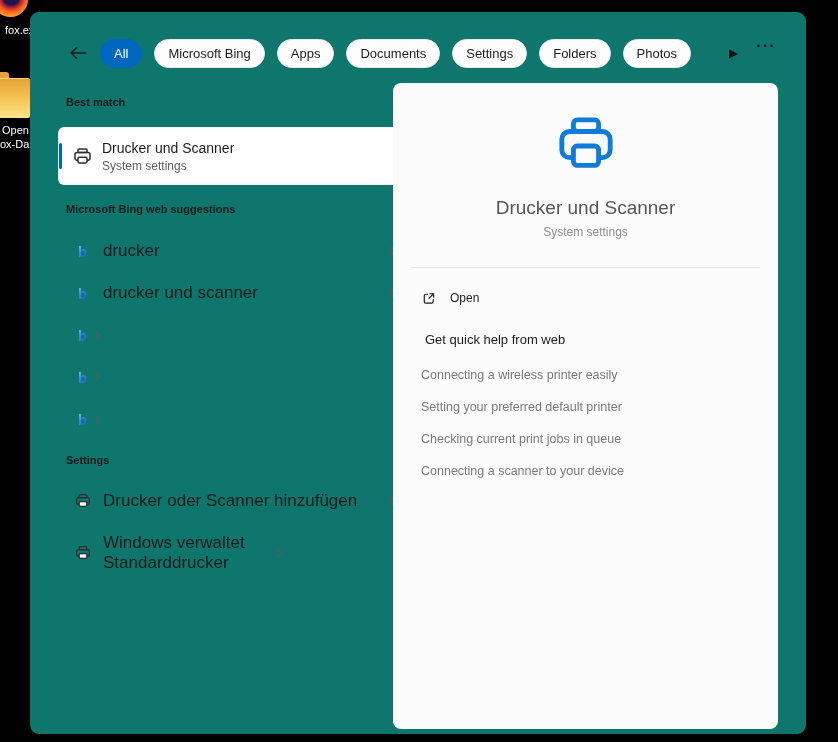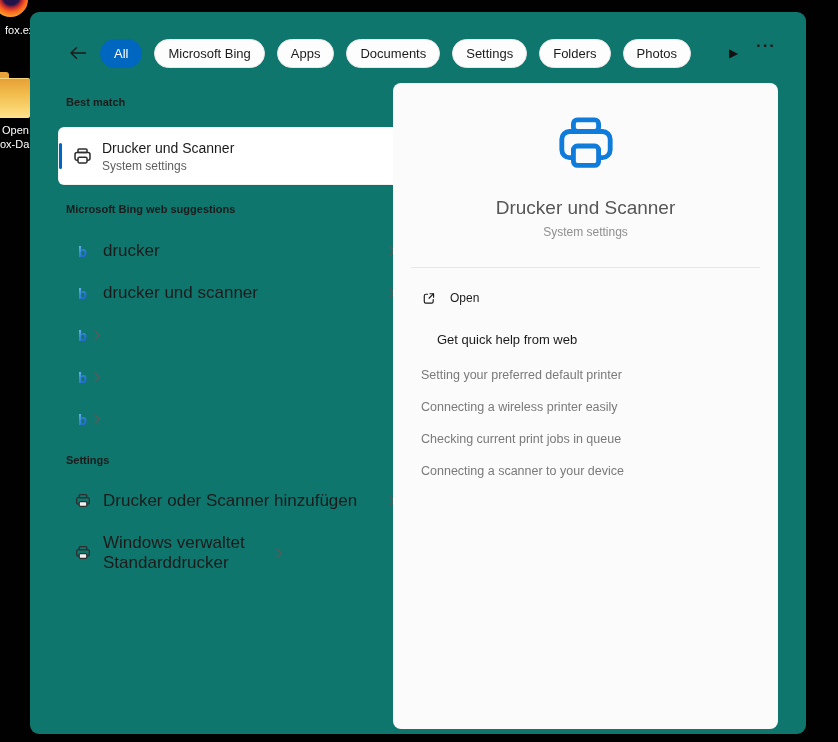--- a/index.html
+++ b/index.html
@@ -118,21 +118,21 @@
   .hero-sub {
     position:absolute; left:0; right:0; top:142px; text-align:center;
     font-size:12px; color:#8f8f8f;
   }
   .divider { position:absolute; left:18px; right:18px; top:184px; height:1px; background:#e6e6e6; }
   .open-row {
     position:absolute; left:16px; top:199px; height:32px; width:200px;
     display:flex; align-items:center; padding-left:12px; cursor:pointer; border-radius:4px;
   }
   .open-label { font-size:12px; color:#1b1b1b; margin-left:14px; }
-  .help-heading { position:absolute; left:44px; top:249px; font-size:13px; color:#1b1b1b; }
+  .help-heading { position:absolute; left:32px; top:249px; font-size:13px; color:#1b1b1b; }
   .help-list { position:absolute; left:28px; right:20px; top:276px; }
   .help-link {
     font-size:12.5px; color:#7a7a7a; line-height:32px; cursor:pointer; white-space:nowrap;
   }
 </style>
 </head>
 <body>
 
 <svg width="0" height="0" style="position:absolute" aria-hidden="true">
   <defs>
@@ -281,20 +281,20 @@
         <path d="M7 3.5H5.2C4.2 3.5 3.5 4.2 3.5 5.2v6.1c0 1 .7 1.7 1.7 1.7h6.1c1 0 1.7-.7 1.7-1.7V9.2" fill="none" stroke="#1b1b1b" stroke-width="1.25" stroke-linecap="round"></path>
         <path d="M9.6 2.9h3.8v3.8" fill="none" stroke="#1b1b1b" stroke-width="1.25" stroke-linecap="round" stroke-linejoin="round"></path>
         <path d="M13.2 3.1L8.6 7.7" fill="none" stroke="#1b1b1b" stroke-width="1.25" stroke-linecap="round"></path>
       </svg>
       <span class="open-label">Open</span>
     </div>
 
     <div class="help-heading">Get quick help from web</div>
 
     <div class="help-list">
+      <div class="help-link">Connecting a wireless printer easily</div>
       <div class="help-link">Setting your preferred default printer</div>
-      <div class="help-link">Connecting a wireless printer easily</div>
       <div class="help-link">Checking current print jobs in queue</div>
       <div class="help-link">Connecting a scanner to your device</div>
     </div>
   </div>
 
 </div>
 
 </body></html>

